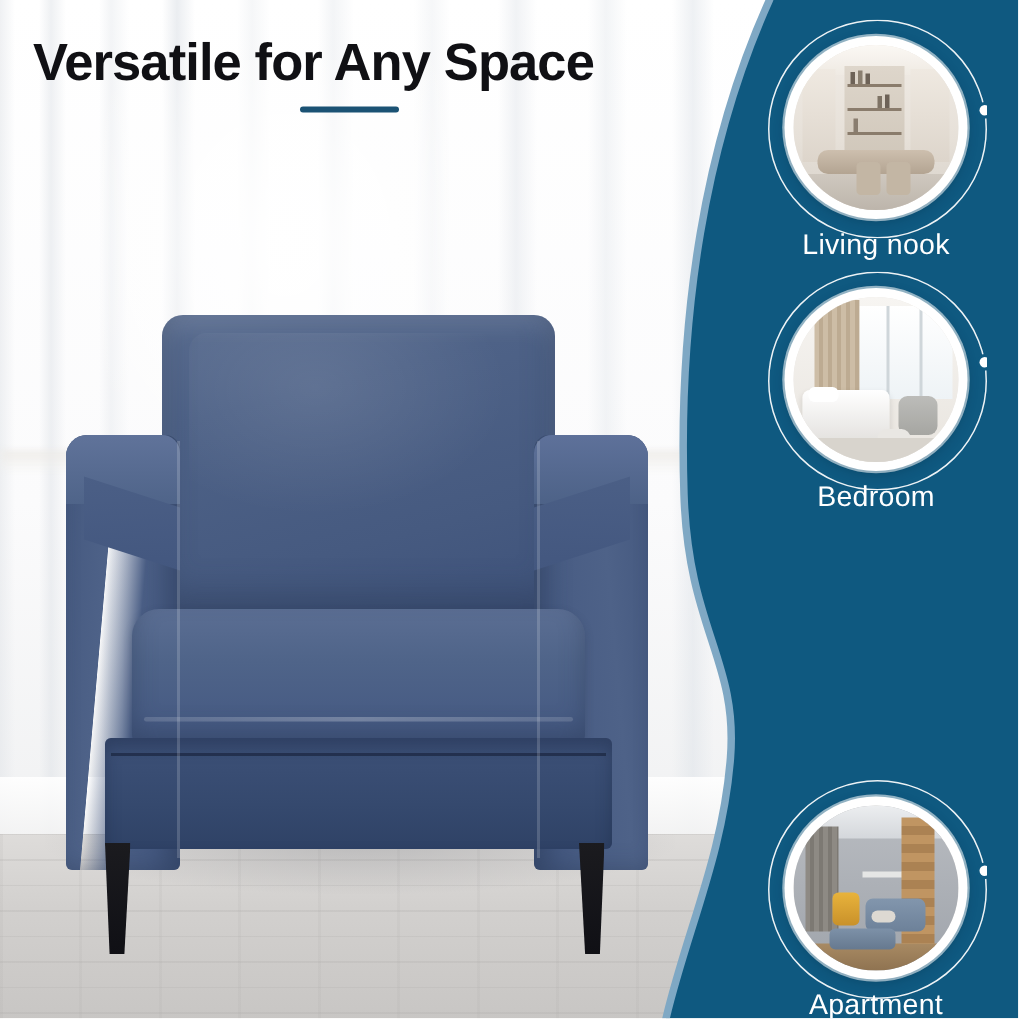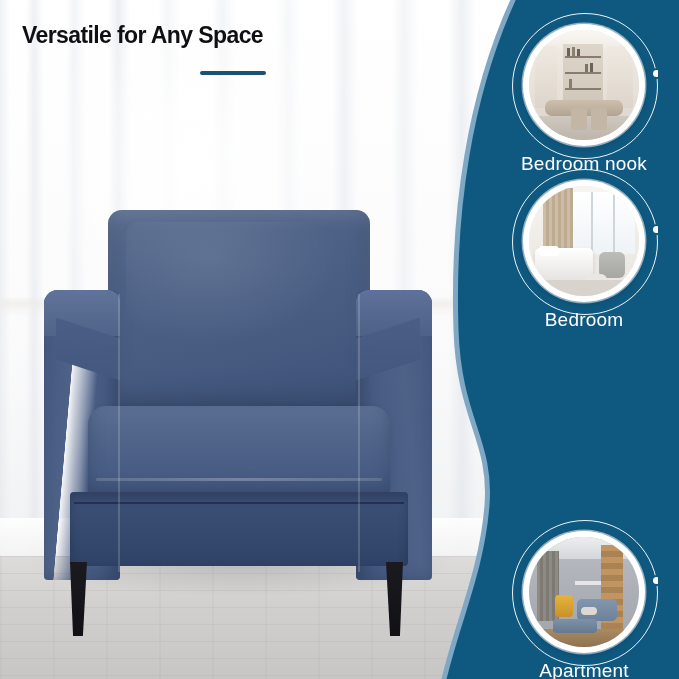--- a/index.html
+++ b/index.html
@@ -89,21 +89,21 @@
   .ch-skirt-seam{position:absolute;left:44px;top:292px;width:330px;height:2px;background:rgba(18,28,50,.55);}
   .ch-welt{position:absolute;background:rgba(255,255,255,.17);}
   .leg{position:absolute;background:linear-gradient(180deg,#1b1b1f,#101015);}
   .leg.l{left:40px;top:352px;width:17px;height:74px;
     clip-path:polygon(0 0,100% 0,76% 100%,18% 100%);}
   .leg.r{left:356px;top:352px;width:17px;height:74px;
     clip-path:polygon(0 0,100% 0,82% 100%,24% 100%);}
 
   
   .title{position:absolute;left:22px;top:22px;width:450px;
-    font-size:23px;font-weight:bold;color:#101014;letter-spacing:-.6px;line-height:1.15;}
+    font-size:35px;font-weight:bold;color:#101014;letter-spacing:-.6px;line-height:1.15;}
   .title-rule{position:absolute;left:200px;top:71px;width:66px;height:4px;border-radius:2px;
     background:#1b5274;}
 
   
   .panel-wrap{position:absolute;left:0;top:0;width:679px;height:679px;pointer-events:none;}
   .panel-wrap svg{display:block;}
 
   .panel-content{position:absolute;right:0;top:0;width:190px;height:679px;}
   .tile{position:absolute;left:0;width:190px;height:170px;}
   .tile .circle-stack{position:absolute;left:23px;top:0;width:144px;height:120px;}
@@ -247,24 +247,24 @@
             <div class="rn-book" style="left:56px;top:34px;height:8px;background:#7e7365;"></div>
             <div class="rn-book" style="left:61px;top:33px;height:9px;"></div>
             <div class="rn-book" style="left:40px;top:49px;height:9px;background:#897d6f;"></div>
             <div class="rn-floor"></div>
             <div class="rn-table"></div>
             <div class="rn-chair" style="left:42px;top:78px;"></div>
             <div class="rn-chair" style="left:62px;top:78px;"></div>
           </div>
         </div>
       </div>
-      <div class="tile-label">Bedroom nook</div>
+      <div class="tile-label">Living nook</div>
     </div>
 
-    <div class="tile" style="top:181px;">
+    <div class="tile" style="top:193px;">
       <div class="circle-stack">
         <div class="ring-outer">
           <div class="ring-dot"></div>
         </div>
         <div class="photo-ring"></div>
         <div class="photo">
           <div class="mini">
             <div class="bd-wall"></div>
             <div class="bd-window"></div>
             <div class="bd-mullion" style="left:62px;"></div>

